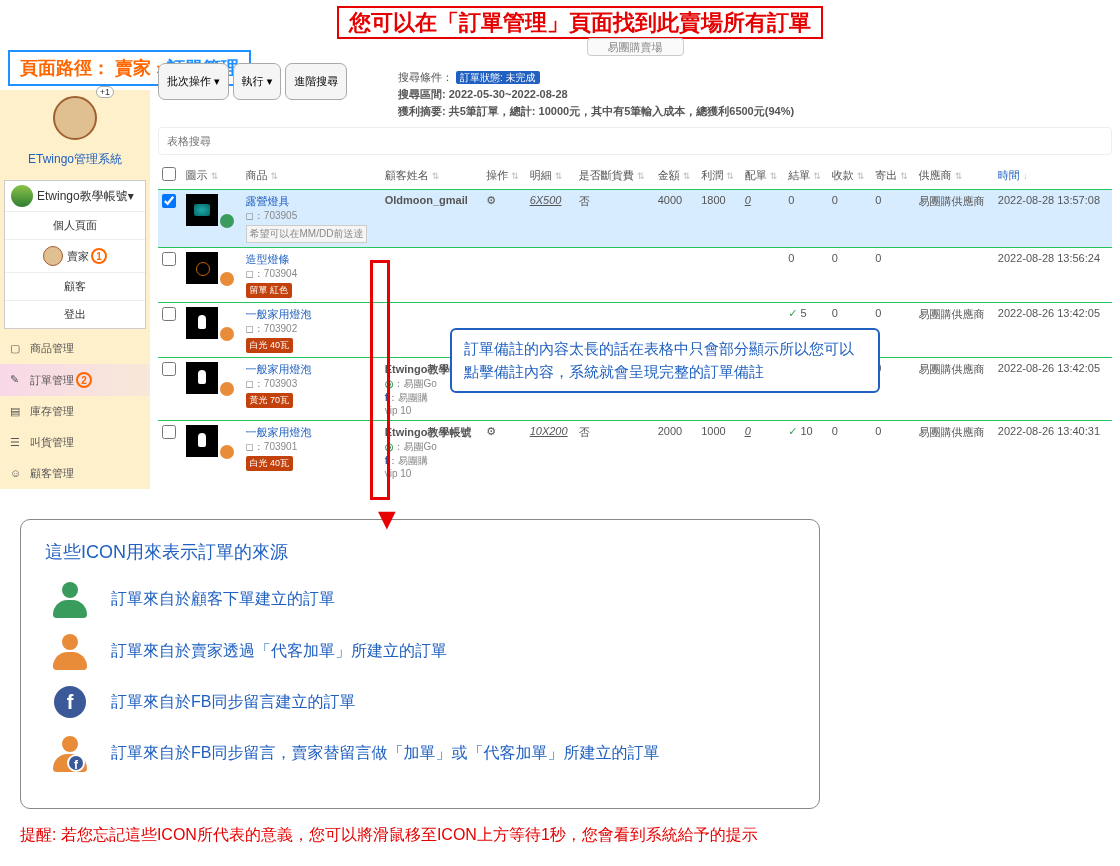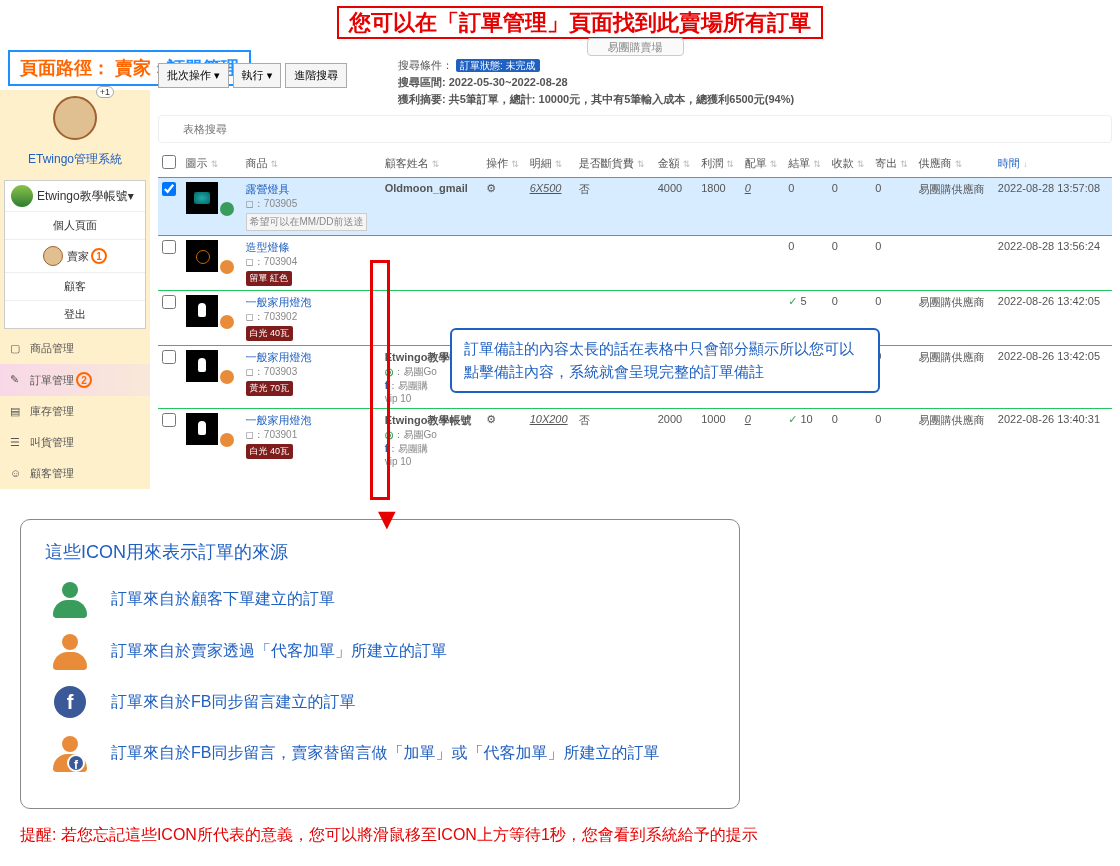--- a/index.html
+++ b/index.html
@@ -20,54 +20,54 @@
 .account-head .acct-avatar { width: 22px; height: 22px; border-radius: 50%; background: linear-gradient(#8bc34a,#2e7d32); margin-right: 4px; }
 .account-item { text-align: center; padding: 6px 0; font-size: 11px; border-top: 1px solid #eee; cursor: pointer; }
 .account-item.hl { display: flex; align-items: center; justify-content: center; }
 .account-item .mini-avatar { width: 20px; height: 20px; border-radius: 50%; background: #e0c090; border: 1px solid #a06030; margin-right: 4px; }
 .circle-num { display: inline-block; width: 16px; height: 16px; border: 2px solid #ff6600; border-radius: 50%; color: #ff6600; font-weight: bold; line-height: 14px; text-align: center; font-size: 10px; margin-left: 2px; }
 .nav-item { display: flex; align-items: center; padding: 8px 10px; font-size: 11px; color: #555; cursor: pointer; }
 .nav-item.active { background: linear-gradient(90deg,#f8d8e8,#f8e8d8); }
 .nav-item .nav-icon { width: 14px; height: 14px; margin-right: 6px; }
 .content { flex: 1; padding: 0 8px; position: relative; }
 .toolbar { display: flex; gap: 4px; padding: 4px 0; }
-.toolbar button { font-size: 11px; padding: 4px 8px; border: 1px solid #aaa; background: #f5f5f5; border-radius: 0; cursor: pointer; }
+.toolbar button { font-size: 11px; padding: 10px 8px; border: 1px solid #aaa; background: #f5f5f5; border-radius: 7px; cursor: pointer; }
 .search-info { font-size: 11px; color: #555; margin-left: 240px; margin-top: -34px; margin-bottom: 8px; }
 .search-info .tag { background: #2060c0; color: #fff; padding: 1px 4px; border-radius: 2px; font-size: 10px; }
 .search-info .line { margin-bottom: 2px; }
 .market-box { text-align: center; margin-top: -50px; margin-bottom: 4px; }
 .market-box span { border: 1px solid #ccc; padding: 2px 20px; border-radius: 4px; font-size: 11px; color: #888; background: #fafafa; }
-.table-search { padding: 6px 24px; border: 1px solid #eee; border-radius: 4px; margin-bottom: 6px; }
+.table-search { padding: 6px 8px; border: 1px solid #eee; border-radius: 4px; margin-bottom: 6px; }
 .table-search input { border: none; outline: none; width: 100%; font-size: 11px; color: #888; }
 table { width: 100%; border-collapse: collapse; font-size: 11px; }
 th { text-align: left; padding: 6px 4px; color: #555; font-weight: normal; white-space: nowrap; }
 th .sort { color: #bbb; font-size: 9px; }
 td { padding: 4px 4px; vertical-align: top; color: #555; }
 tr.row { border-top: 1px solid #22c55e; margin-left: 38px; }
 tr.row.selected { background: #d8ecff; }
 .chk { width: 14px; height: 14px; }
 .thumb { width: 32px; height: 32px; background: #000; display: inline-block; position: relative; }
 .thumb.light::after { content: ""; position: absolute; left: 12px; top: 8px; width: 8px; height: 14px; background: #fff; border-radius: 4px 4px 2px 2px; }
 .thumb.lamp::after { content: ""; position: absolute; left: 8px; top: 10px; width: 16px; height: 12px; background: radial-gradient(#2aa,#066); border-radius: 2px; }
 .thumb.ring::after { content: ""; position: absolute; left: 10px; top: 10px; width: 12px; height: 12px; border: 1px solid #c60; border-radius: 50%; }
 .src-badge { display: inline-block; width: 14px; height: 14px; border-radius: 50%; margin-left: 2px; vertical-align: bottom; }
 .src-badge.green { background: #3a9c5c; }
 .src-badge.orange { background: #e88c3a; }
 .prod-name { color: #2060c0; }
 .prod-meta { color: #888; font-size: 10px; }
-.tag-box { display: inline-block; background: #7f1d1d; color: #fff; font-size: 9px; padding: 1px 4px; border-radius: 2px; margin-top: 2px; }
+.tag-box { display: inline-block; background: #c2410c; color: #fff; font-size: 9px; padding: 1px 4px; border-radius: 2px; margin-top: 2px; }
 .note-link { color: #888; font-size: 10px; border: 1px solid #ccc; padding: 1px 3px; background: #f5f5f5; display: inline-block; margin-top: 2px; }
 .gear { color: #555; cursor: pointer; }
 .link-u { color: #555; text-decoration: underline; font-style: italic; }
 .chk-mark { color: #3a9c5c; }
 .time-col { color: #2060c0; }
 .red-col { position: absolute; left: 220px; top: 170px; width: 20px; height: 240px; border: 3px solid #e60000; pointer-events: none; }
 .red-arrow { position: absolute; left: 222px; top: 412px; color: #e60000; font-size: 30px; }
 .tooltip-box { position: absolute; left: 300px; top: 238px; width: 430px; background: #fff; border: 2px solid #2060c0; border-radius: 6px; padding: 8px 12px; color: #2060c0; font-size: 15px; line-height: 1.5; z-index: 10; }
-.legend-box { margin: 30px 20px 10px; border: 1px solid #888; border-radius: 10px; padding: 20px 24px; width: 720px; }
+.legend-box { margin: 30px 20px 10px; border: 1px solid #888; border-radius: 10px; padding: 20px 24px; width: 800px; }
 .legend-title { color: #2060c0; font-size: 18px; margin-bottom: 16px; }
 .legend-row { display: flex; align-items: center; margin: 18px 0; }
 .legend-icon { width: 50px; display: flex; justify-content: center; position: relative; }
 .person { width: 34px; height: 34px; position: relative; }
 .person .head { width: 16px; height: 16px; border-radius: 50%; position: absolute; left: 9px; top: 0; }
 .person .body { width: 34px; height: 18px; border-radius: 17px 17px 4px 4px; position: absolute; top: 18px; }
 .person.green .head, .person.green .body { background: #3a9c5c; }
 .person.orange .head, .person.orange .body { background: #e88c3a; }
 .fb-circle { width: 32px; height: 32px; border-radius: 50%; background: #3b5998; color: #fff; font-weight: bold; font-size: 20px; text-align: center; line-height: 32px; }
 .fb-mini { position: absolute; right: 2px; bottom: -2px; width: 18px; height: 18px; border-radius: 50%; background: #3b5998; color: #fff; font-weight: bold; font-size: 12px; text-align: center; line-height: 18px; border: 2px solid #fff; }

